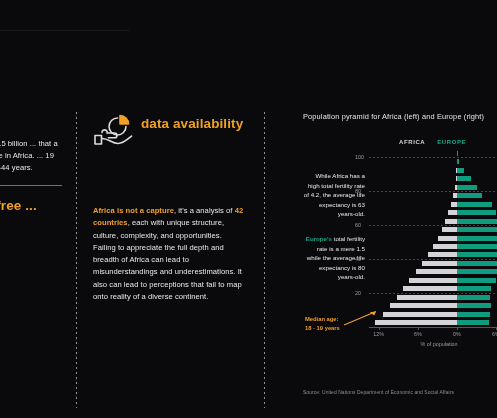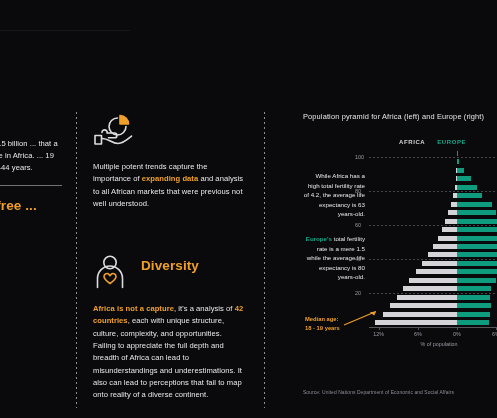--- a/index.html
+++ b/index.html
@@ -123,42 +123,28 @@
           <svg viewBox="0 0 44 38" width="44" height="38" fill="none" stroke="#dcdce0" stroke-width="1.6" stroke-linecap="round" stroke-linejoin="round">
             <path d="M27 3.5 L27 12 L35.5 12 A8.5 8.5 0 0 0 27 3.5 Z" fill="#f0a028" stroke="#f0a028"></path>
             <path d="M24.5 6 A8.5 8.5 0 1 0 33 14.5" stroke="#dcdce0"></path>
             <path d="M9 20.5 a2.6 2.6 0 1 1 5.2 0"></path>
             <path d="M14 21 h7.5 a2.4 2.4 0 0 1 0 4.8 H15.5"></path>
             <path d="M2 23.5 h6.5 v8.5 H2 Z"></path>
             <path d="M9 26.5 c7 0 9.5 5 16 5 c5 0 9-3.6 13.5-7.4"></path>
           </svg>
         </div>
         <div class="head-txt">
+          <div class="blk-head">data availability</div>
         </div>
       </div>
-      <div class="blk-body">
-        <span>Multiple potent trends capture the importance of </span><b class="amber">expanding data</b><span> and analysis to all African markets that were previous not well understood.</span>
-      </div>
     </div>
 
     <div style="height:44px"></div>
 
     <div>
-      <div class="head-row">
-        <div class="icon-box">
-          <svg viewBox="0 0 44 38" width="44" height="38" fill="none" stroke="#dcdce0" stroke-width="1.6" stroke-linecap="round" stroke-linejoin="round">
-            <circle cx="17" cy="8.5" r="6.2"></circle>
-            <path d="M4.5 33.5 v-9 a12.5 12.5 0 0 1 25 0 v9"></path>
-            <path d="M17 29.5 c-3.6-2.6-6-4.4-6-7 a2.9 2.9 0 0 1 5.2-1.8 l.8 1 l.8-1 A2.9 2.9 0 0 1 23 22.5 c0 2.6-2.4 4.4-6 7 Z" stroke="#f0a028"></path>
-          </svg>
-        </div>
-        <div class="head-txt">
-          <div class="blk-head">Diversity</div>
-        </div>
-      </div>
       <div class="blk-body">
         <b class="amber">Africa is not a capture</b><span>, it's a analysis of </span><b class="amber">42 countries</b><span>, each with unique structure, culture, complexity, and opportunities. Failing to appreciate the full depth and breadth of Africa can lead to misunderstandings and underestimations. It also can lead to perceptions that fail to map onto reality of a diverse continent.</span>
       </div>
     </div>
   </div>
 
   <div class="col" id="col-right">
     <div id="chart-title">Population pyramid for Africa (left) and Europe (right)</div>
 
     <div id="chart-wrap">

